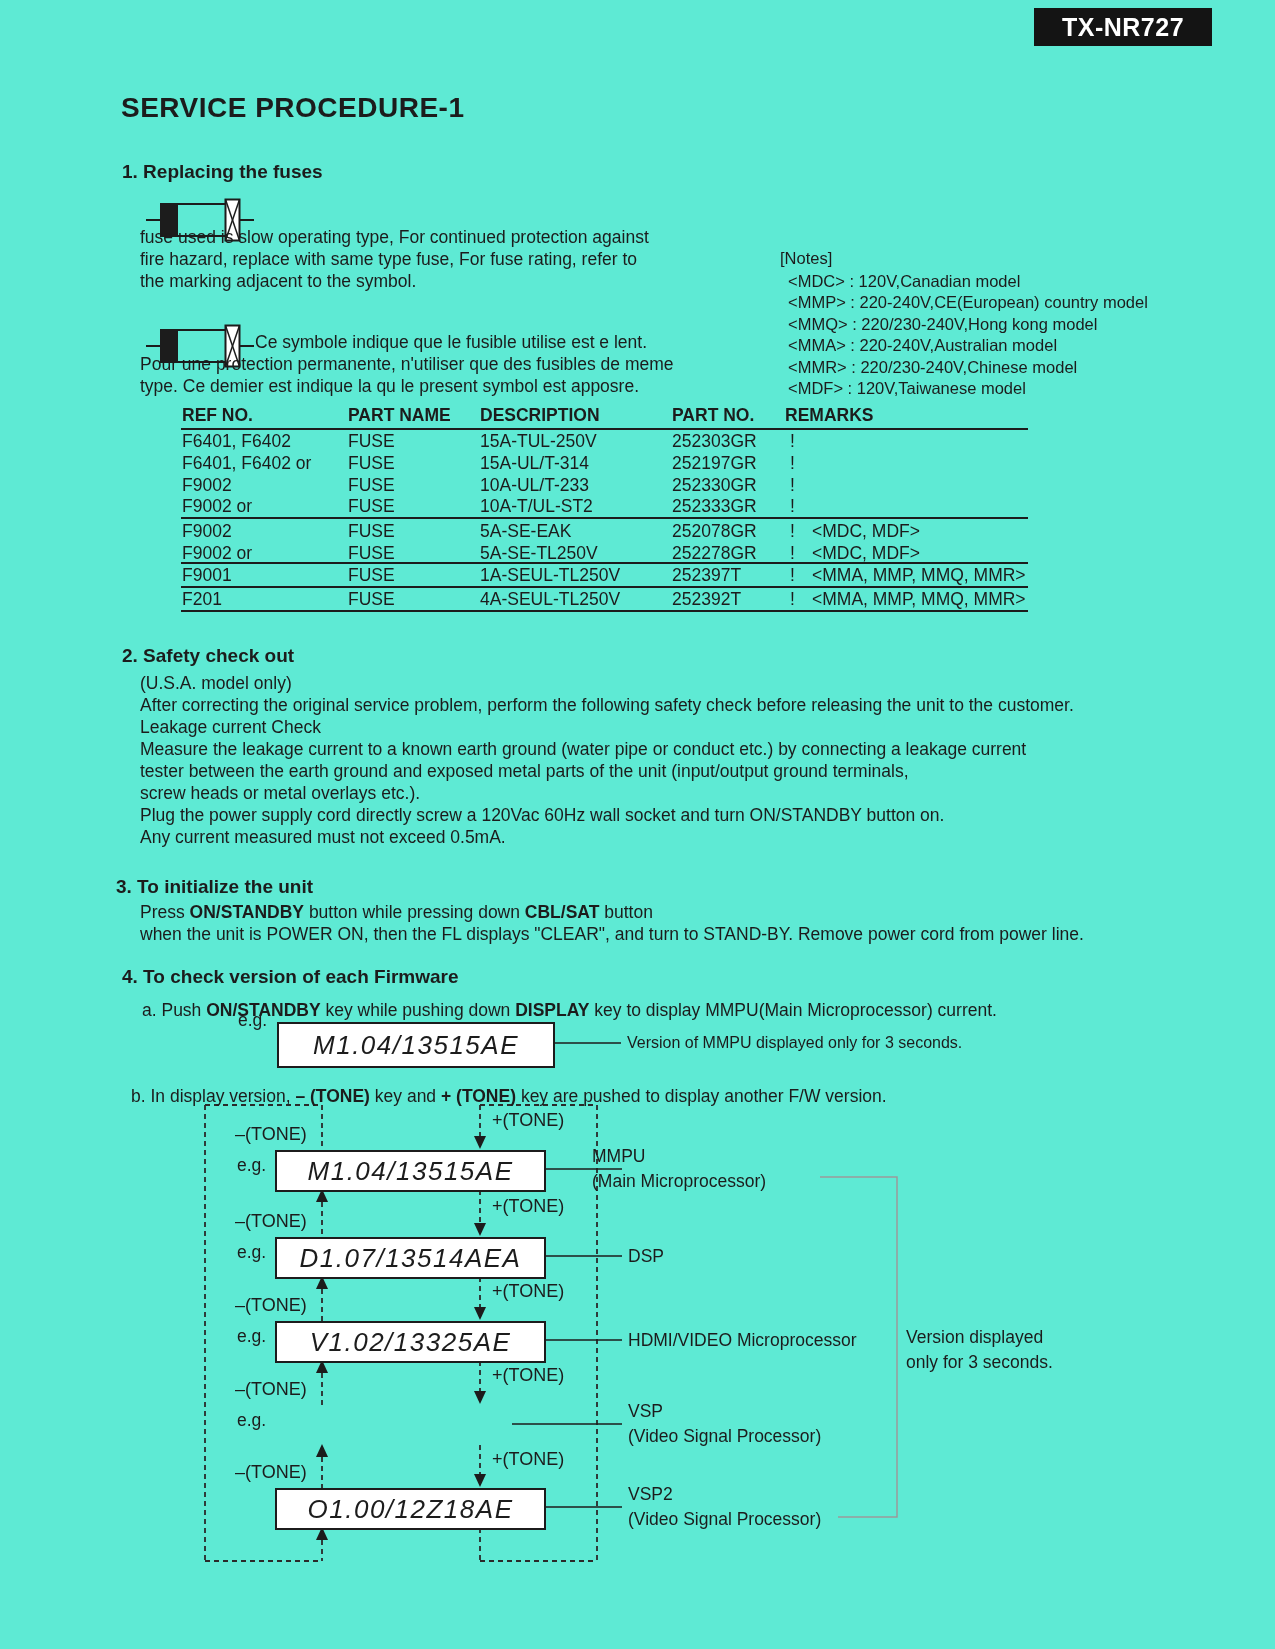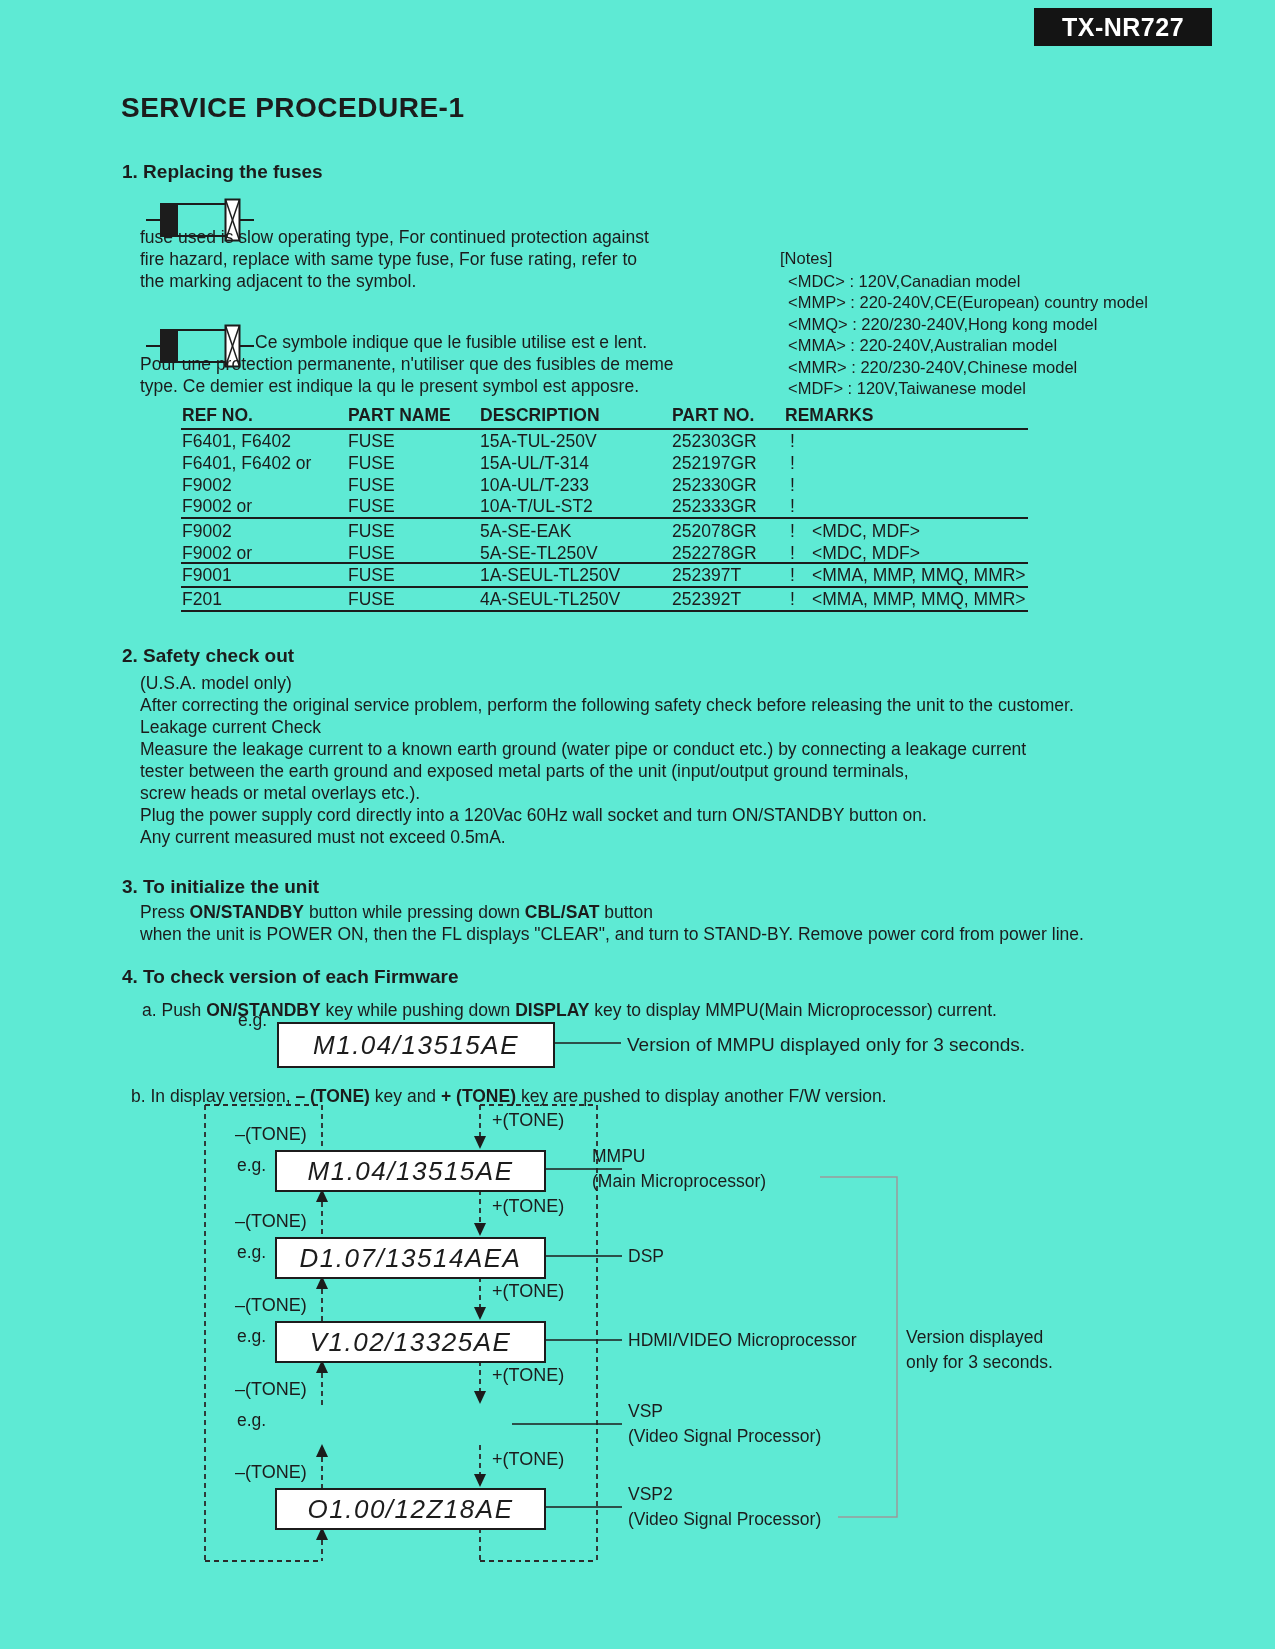--- a/index.html
+++ b/index.html
@@ -15,21 +15,21 @@
   .notes-text{font-size:16.5px;line-height:21.5px;}
   .tcell{font-size:17.5px;}
   .th{font-weight:bold;}
   .hr{position:absolute;height:2px;background:#1c1c1c;}
   .fl-box{position:absolute;border:2px solid #1c1c1c;background:#fff;display:flex;align-items:center;
           justify-content:center;font-style:italic;font-size:26px;letter-spacing:1.5px;}
   .tone{font-size:18px;}
   .eg{font-size:17.5px;}
   .diagram-label{font-size:17.5px;line-height:25px;white-space:nowrap;}
   .diagram-label div:empty{display:none;}
-  .callout{font-size:19px;}
+  .callout{font-size:16px;}
   svg{position:absolute;left:0;top:0;}
   .row-container{position:absolute;left:0;top:0;width:1275px;height:22px;}
 </style>
 </head>
 <body>
 
 <div id="page">
 
   <svg width="1275" height="1649" viewBox="0 0 1275 1649">
 
@@ -206,24 +206,24 @@
   </div>
   <div class="hr" style="left:181px;top:610px;width:847px;"></div>
 
   <div class="abs sec-heading" style="left:122px;top:645px;">2. Safety check out</div>
   <div class="abs body-text" style="left:140px;top:672px;">(U.S.A. model only)</div>
   <div class="abs body-text" style="left:140px;top:694px;">After correcting the original service problem, perform the following safety check before releasing the unit to the customer.</div>
   <div class="abs body-text" style="left:140px;top:716px;">Leakage current Check</div>
   <div class="abs body-text" style="left:140px;top:738px;">Measure the leakage current to a known earth ground (water pipe or conduct etc.) by connecting a leakage current</div>
   <div class="abs body-text" style="left:140px;top:760px;">tester between the earth ground and exposed metal parts of the unit (input/output ground terminals,</div>
   <div class="abs body-text" style="left:140px;top:782px;">screw heads or metal overlays etc.).</div>
-  <div class="abs body-text" style="left:140px;top:804px;">Plug the power supply cord directly into a 120Vac 60Hz wall socket and turn ON/STANDBY button on.</div>
+  <div class="abs body-text" style="left:140px;top:804px;">Plug the power supply cord directly screw a 120Vac 60Hz wall socket and turn ON/STANDBY button on.</div>
   <div class="abs body-text" style="left:140px;top:826px;">Any current measured must not exceed 0.5mA.</div>
 
-  <div class="abs sec-heading" style="left:122px;top:876px;">3. To initialize the unit</div>
+  <div class="abs sec-heading" style="left:116px;top:876px;">3. To initialize the unit</div>
   <div class="abs body-text" style="left:140px;top:923px;">when the unit is POWER ON, then the FL displays "CLEAR", and turn to STAND-BY.  Remove power cord from power line.</div>
   <div class="abs body-text" style="left:140px;top:901px;">
     <span>Press </span><span class="bold">ON/STANDBY</span><span> button while pressing down </span><span class="bold">CBL/SAT</span><span> button</span>
   </div>
 
   <div class="abs sec-heading" style="left:122px;top:966px;">4. To check version of each Firmware</div>
   <div class="abs body-text" style="left:142px;top:999px;">
     <span>a. Push </span><span class="bold">ON/STANDBY</span><span> key while pushing down </span><span class="bold">DISPLAY</span><span> key to display MMPU(Main Microprocessor) current.</span>
   </div>
   <div class="abs eg" style="left:238px;top:1010px;">e.g.</div>

